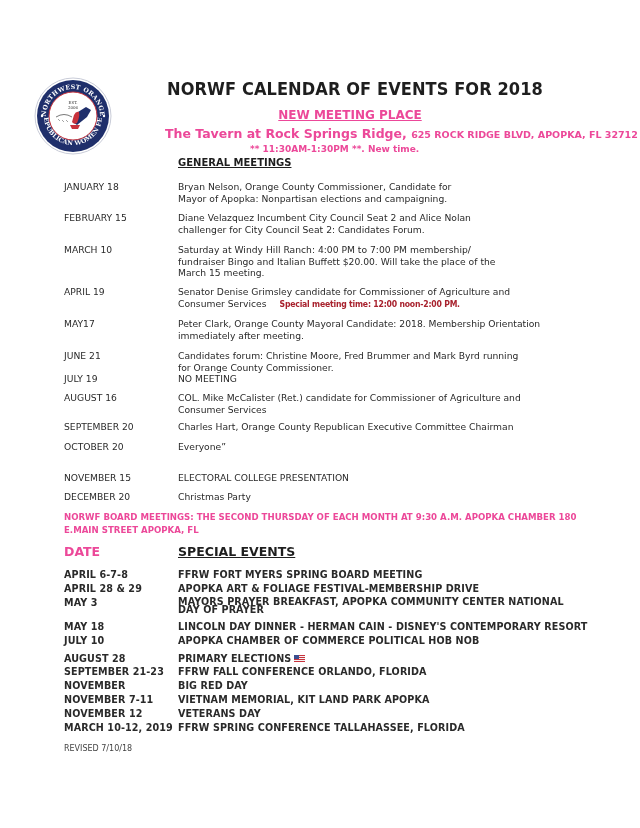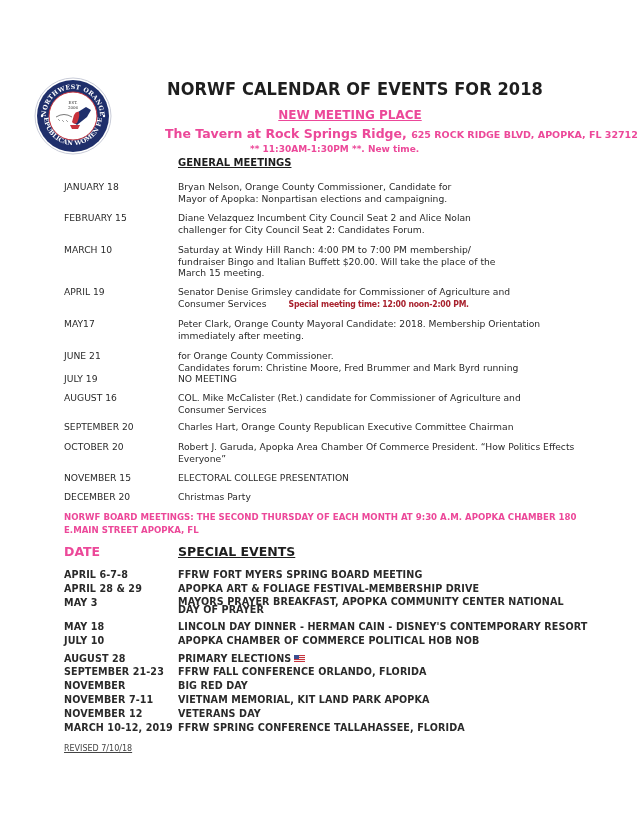--- a/index.html
+++ b/index.html
@@ -13,31 +13,31 @@
   .red { color: #ec4899; }
   .newplace { left: 0; width: 640px; text-align: center; padding-left: 60px; box-sizing: border-box; top: 108px;
               font-size: 12px; font-weight: bold; text-decoration: underline; }
   .venue { left: 165px; top: 126px; font-size: 12.5px; font-weight: bold; white-space: nowrap; }
   .venue .addr { font-size: 9.5px; }
   .time { left: 250px; top: 144px; font-size: 9px; font-weight: bold; white-space: nowrap; }
   .gm-head { left: 178px; top: 157px; font-size: 10px; font-weight: bold; text-decoration: underline; color: #1e1e1e; }
   .row { position: absolute; left: 0; width: 640px; font-size: 9.2px; line-height: 11.5px; color: #2a2a2a; }
   .row .date { position: absolute; left: 64px; top: 0; white-space: nowrap; }
   .row .desc { position: absolute; left: 178px; top: 0; width: 420px; }
-  .special-time { font-family: "DejaVu Sans Condensed", "DejaVu Sans", sans-serif; font-weight: bold; color: #a8222e; font-size: 8.6px; margin-left: 22px; letter-spacing: -0.2px; }
+  .special-time { font-family: "DejaVu Sans Condensed", "DejaVu Sans", sans-serif; font-weight: bold; color: #a8222e; font-size: 8.6px; margin-left: 13px; letter-spacing: -0.2px; }
   .board { left: 64px; top: 511px; width: 520px; font-size: 8.6px; line-height: 13px; font-weight: bold; }
   .date-head { left: 64px; top: 544px; font-size: 12.5px; font-weight: bold; }
   .se-head { left: 178px; top: 544px; font-size: 12.5px; font-weight: bold; text-decoration: underline; color: #1e1e1e; }
   .srow { position: absolute; left: 0; width: 640px; font-size: 9.6px; line-height: 10px; font-weight: bold; color: #2a2a2a; letter-spacing: 0.1px; }
   .srow .date { position: absolute; left: 64px; top: 0; white-space: nowrap; }
   .srow .desc { position: absolute; left: 178px; top: 0; width: 410px; }
   .flag { display: inline-block; width: 11px; height: 7px; margin-left: 3px; vertical-align: 0px;
           background: repeating-linear-gradient(#c8323c 0 1px, #f4f4f4 1px 2px); position: relative; }
   .flag::before { content: ""; position: absolute; left: 0; top: 0; width: 5px; height: 4px; background: #3b4f8f; }
-  .revised { left: 64px; top: 744px; font-size: 8px; text-decoration: underline; color: #444; text-align: right; }
+  .revised { left: 64px; top: 744px; font-size: 8px; color: #444; text-align: right; }
 </style>
 </head>
 <body>
 
 <div class="abs logo">
   <svg width="78" height="78" viewBox="0 0 78 78">
     <defs>
       <path id="arcTop" d="M 12 39 A 27 27 0 0 1 66 39"></path>
       <path id="arcBot" d="M 10 39 A 29 29 0 0 0 68 39"></path>
     </defs>
@@ -106,22 +106,22 @@
   <div class="row" style="top:318px">
     <span class="date">MAY17</span>
     <div class="desc">
       <div>Peter Clark, Orange County Mayoral Candidate: 2018.  Membership Orientation</div>
       <div>immediately after meeting.</div>
     </div>
   </div>
   <div class="row" style="top:350px">
     <span class="date">JUNE  21</span>
     <div class="desc">
+      <div>Candidates forum: Christine Moore, Fred Brummer and Mark Byrd running</div>
       <div>for Orange County Commissioner.</div>
-      <div>Candidates forum: Christine Moore, Fred Brummer and Mark Byrd running</div>
     </div>
   </div>
   <div class="row" style="top:373px">
     <span class="date">JULY 19</span>
     <div class="desc">
       <div>NO MEETING</div>
     </div>
   </div>
   <div class="row" style="top:392px">
     <span class="date">AUGUST 16</span>
@@ -132,21 +132,20 @@
   </div>
   <div class="row" style="top:421px">
     <span class="date">SEPTEMBER 20</span>
     <div class="desc">
       <div>Charles Hart, Orange County Republican Executive Committee Chairman</div>
     </div>
   </div>
   <div class="row" style="top:441px">
     <span class="date">OCTOBER 20</span>
     <div class="desc">
-      <div>Robert J. Garuda, Apopka Area Chamber Of Commerce President. “How Politics Effects</div>
       <div>Everyone”</div>
     </div>
   </div>
   <div class="row" style="top:472px">
     <span class="date">NOVEMBER 15</span>
     <div class="desc">
       <div>ELECTORAL COLLEGE PRESENTATION</div>
     </div>
   </div>
   <div class="row" style="top:491px">

